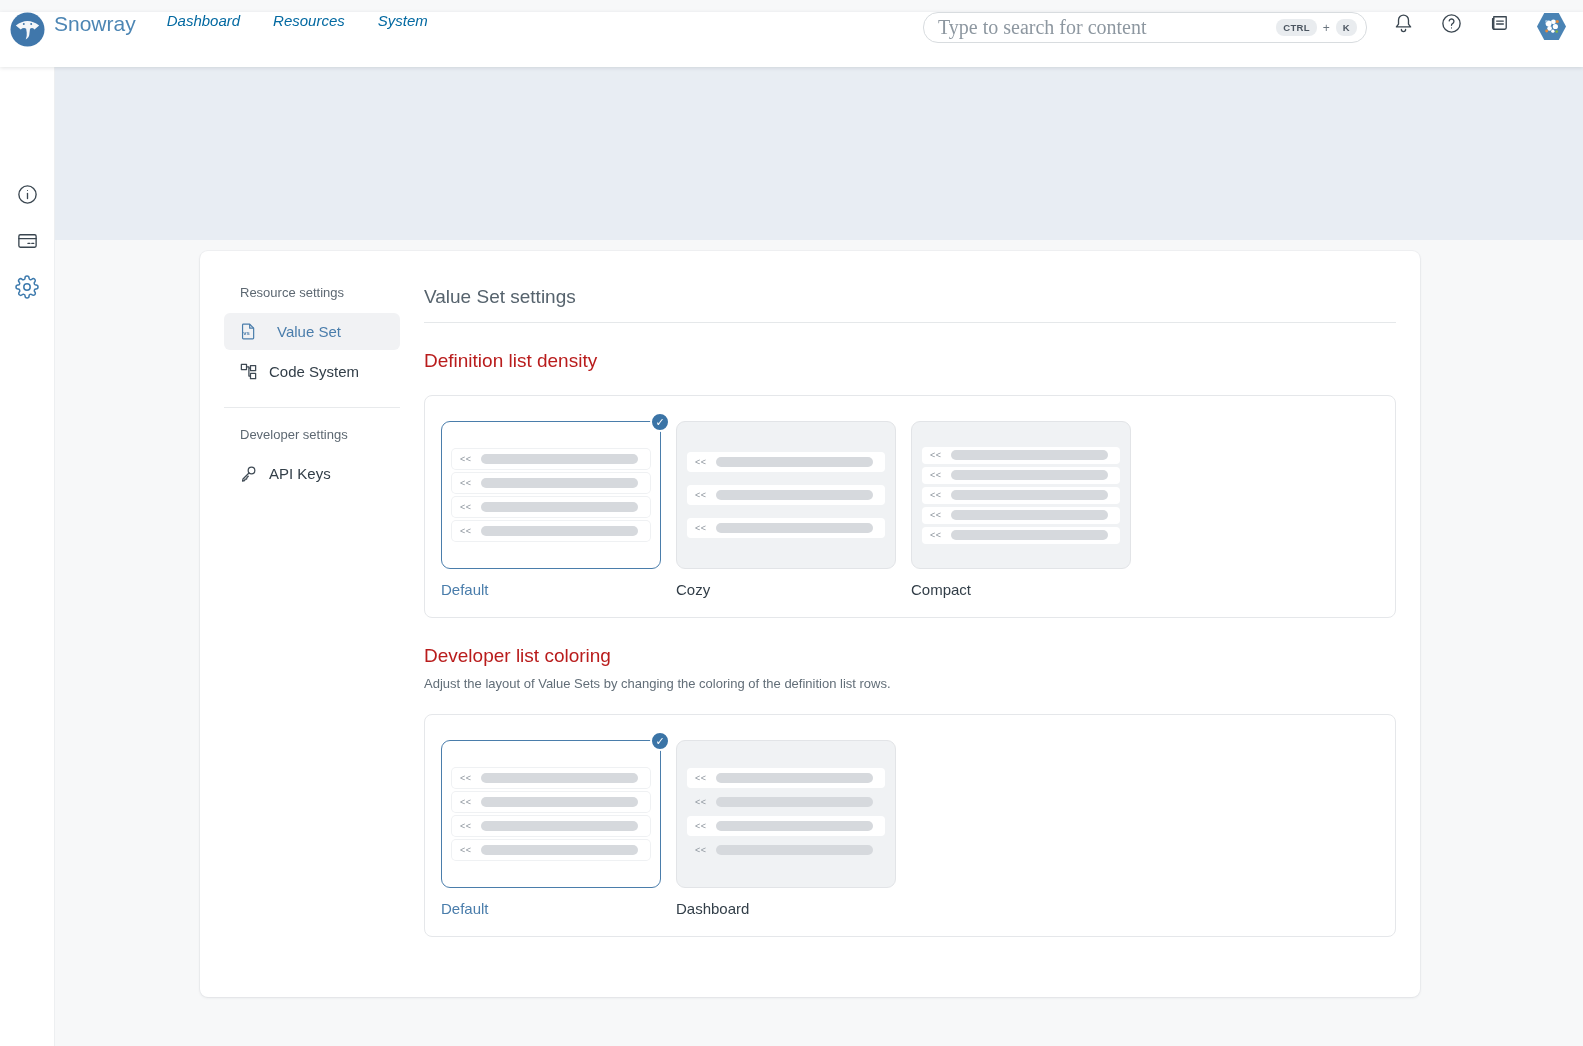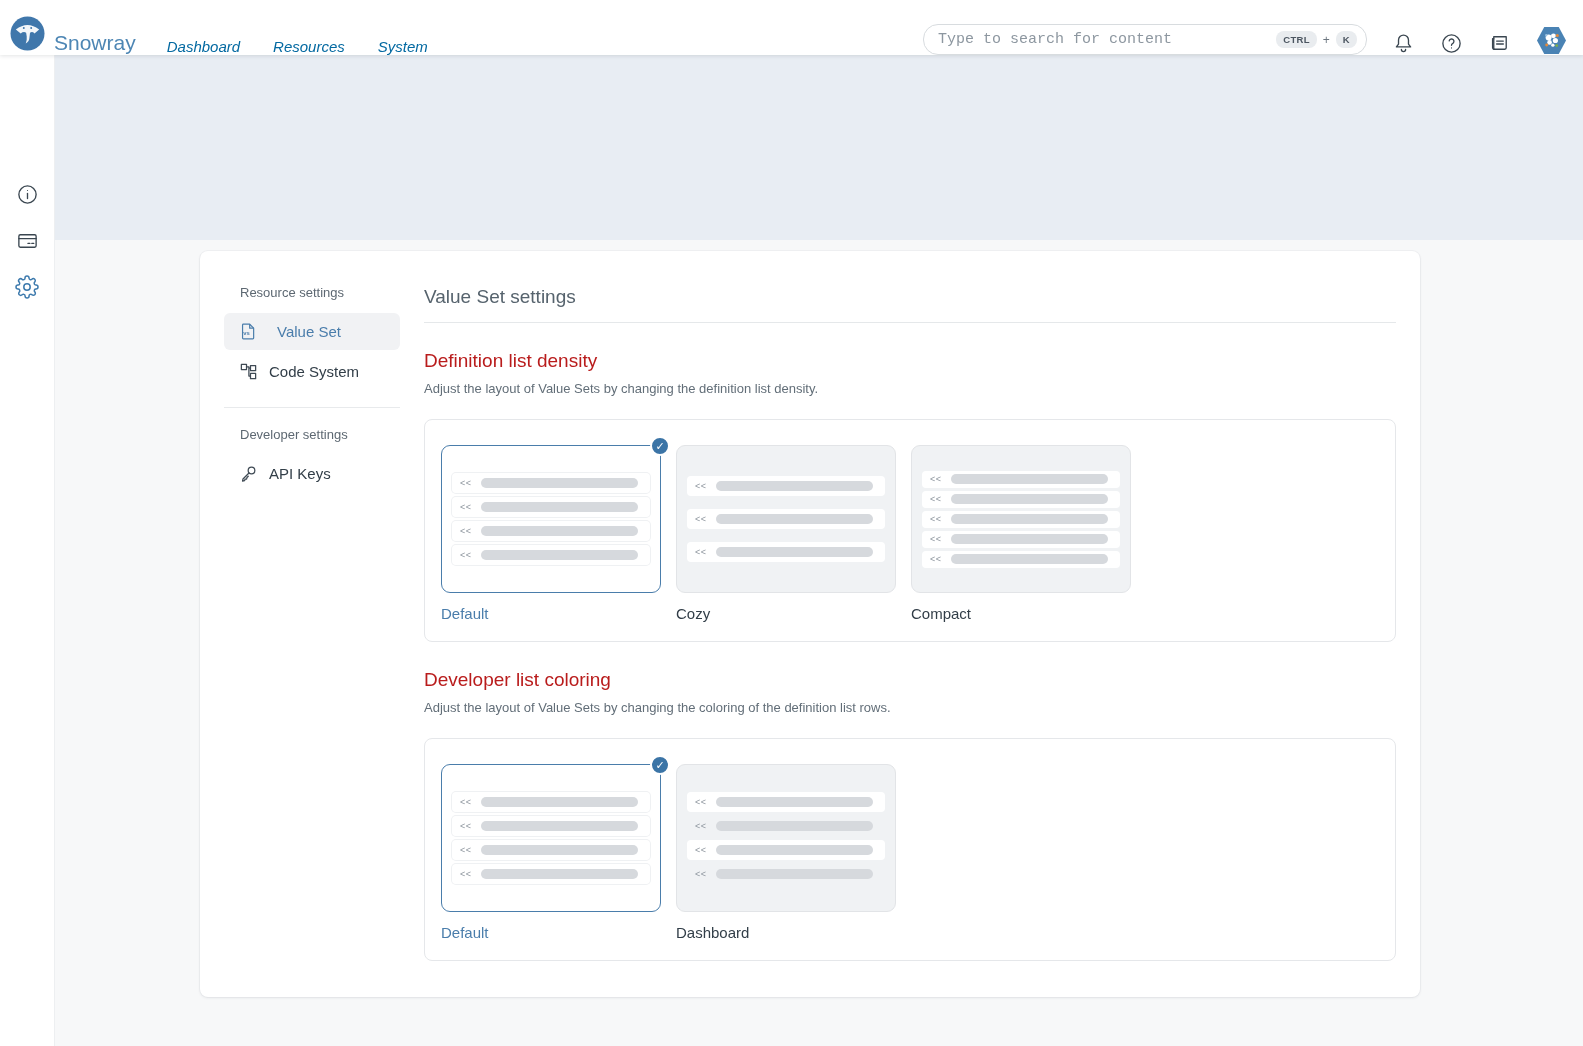--- a/index.html
+++ b/index.html
@@ -6,36 +6,36 @@
   html,body { width:1583px; height:1046px; }
   body {
     font-family:"Liberation Sans", sans-serif;
     background:#f7f8f9;
     position:relative;
     overflow:hidden;
     color:#323e48;
   }
   
   .navbar{
-    position:absolute; top:0; left:0; right:0; height:55px;
-    background:#fff; display:flex; align-items:flex-end;
+    position:absolute; top:12px; left:0; right:0; height:55px;
+    background:#fff; display:flex; align-items:flex-start;
     padding:0 16px 0 10px; z-index:20;
     box-shadow:0 1px 4px rgba(25,33,41,.12);
   }
   .logo{ width:35px; height:35px; flex:0 0 auto; }
   .brand{ font-size:21px; font-weight:500; color:#4d86b4; margin:0 31px 0 9px; }
   .nav-link{ font-size:15px; color:#0369a1; text-decoration:none; margin-right:33px; cursor:pointer;font-style:italic; }
   .search{
     margin-left:auto; display:flex; align-items:center;
     width:444px; height:31px; border:1px solid #d8dcdf; border-radius:15px;
     padding:0 9px 0 14px; background:#fff;
   }
   .search input{
-    flex:1; border:none; outline:none; font-size:15px; color:#4c1d95;
-    font-family:Liberation Mono, monospace; background:transparent; min-width:0;
+    flex:1; border:none; outline:none; font-size:20px; color:#4c1d95;
+    font-family:Liberation Serif, serif; background:transparent; min-width:0;
   }
   .search input::placeholder{ color:#8d97a0; }
   .kbd{
     background:#e9ecef; border-radius:8px; font-size:9.5px; font-weight:bold;
     color:#4b5560; padding:4px 7px; line-height:1; letter-spacing:.3px;
   }
   .plus{ margin:0 6px; color:#6a747e; font-size:12px; }
   .nav-iconbtn{ background:none; border:none; margin-left:25px; cursor:pointer; display:flex; align-items:center; padding:0; }
   .ic{ stroke:#3a4650; fill:none; stroke-width:1.4; stroke-linecap:round; stroke-linejoin:round; }
   
@@ -221,21 +221,20 @@
       <span>API Keys</span>
     </div>
   </aside>
 
   <section class="content">
     <h1 class="content-title">Value Set settings</h1>
     <hr class="content-hr">
 
     <div class="section">
       <h2 class="section-h">Definition list density</h2>
-      <p class="section-d">Adjust the layout of Value Sets by changing the definition list density.</p>
       <div class="group">
           <div class="option">
             <div class="preview v-default selected">
               <div class="prow">
                 <span class="marker">&lt;&lt;</span>
                 <div class="bar"></div>
               </div>
               <div class="prow">
                 <span class="marker">&lt;&lt;</span>
                 <div class="bar"></div>

